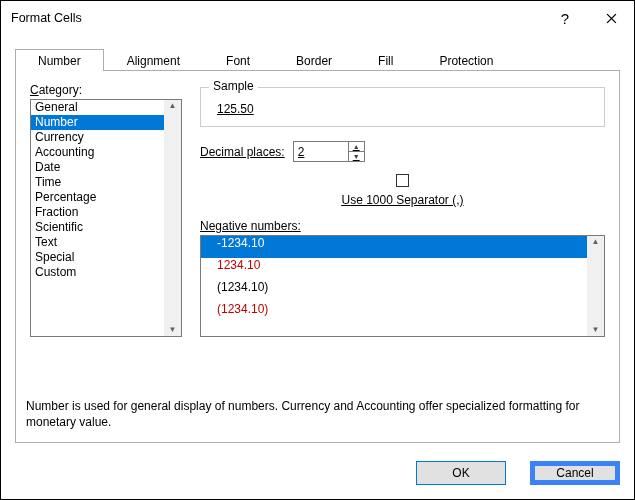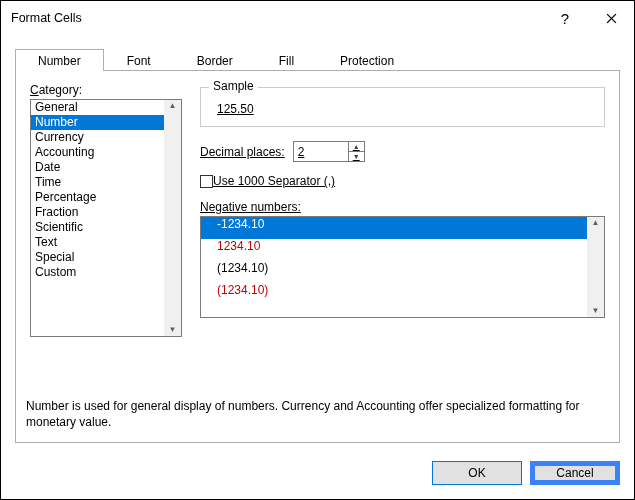--- a/index.html
+++ b/index.html
@@ -172,21 +172,21 @@
   .spinner .spin-btns div {
     flex: 1;
     display: flex;
     align-items: center;
     justify-content: center;
     font-size: 7px;
     color: #404040;
   }
   .spinner .spin-btns div:first-child { border-bottom: 1px solid #7a7a7a; }
 
-  .chk { display: flex; align-items: center; margin-top: 12px; }
+  .chk { display: flex; align-items: center; gap: 6px; margin-top: 12px; flex-direction: column; }
   .chk .box {
     width: 13px; height: 13px;
     border: 1px solid #333;
     background: #fff;
   }
 
   .neg-list {
     margin-top: 2px;
     border: 1px solid #7a7a7a;
     height: 102px;
@@ -209,21 +209,21 @@
     bottom: 12px;
     font-size: 12px;
     line-height: 1.35;
   }
 
   .footer {
     position: absolute;
     right: 14px;
     bottom: 14px;
     display: flex;
-    gap: 8px;
+    gap: 24px;
   }
   .btn {
     width: 90px;
     height: 24px;
     border: 5px solid #3b82f6;
     background: #e1e1e1;
     display: flex;
     align-items: center;
     justify-content: center;
     font-size: 12px;
@@ -241,20 +241,21 @@
   <div class="ctrl help">?</div>
   <div class="ctrl">
     <svg class="x" viewBox="0 0 10 10">
       <path d="M1 1 L9 9 M9 1 L1 9" stroke="#000" stroke-width="1.2" fill="none"></path>
     </svg>
   </div>
 </div>
 
 <div class="tab-strip">
   <div class="tab active">Number</div>
+  <div class="tab">Alignment</div>
   <div class="tab">Font</div>
   <div class="tab">Border</div>
   <div class="tab">Fill</div>
   <div class="tab">Protection</div>
 </div>
 
 <div class="panel">
   <div class="columns">
 
     <div class="col-left">

